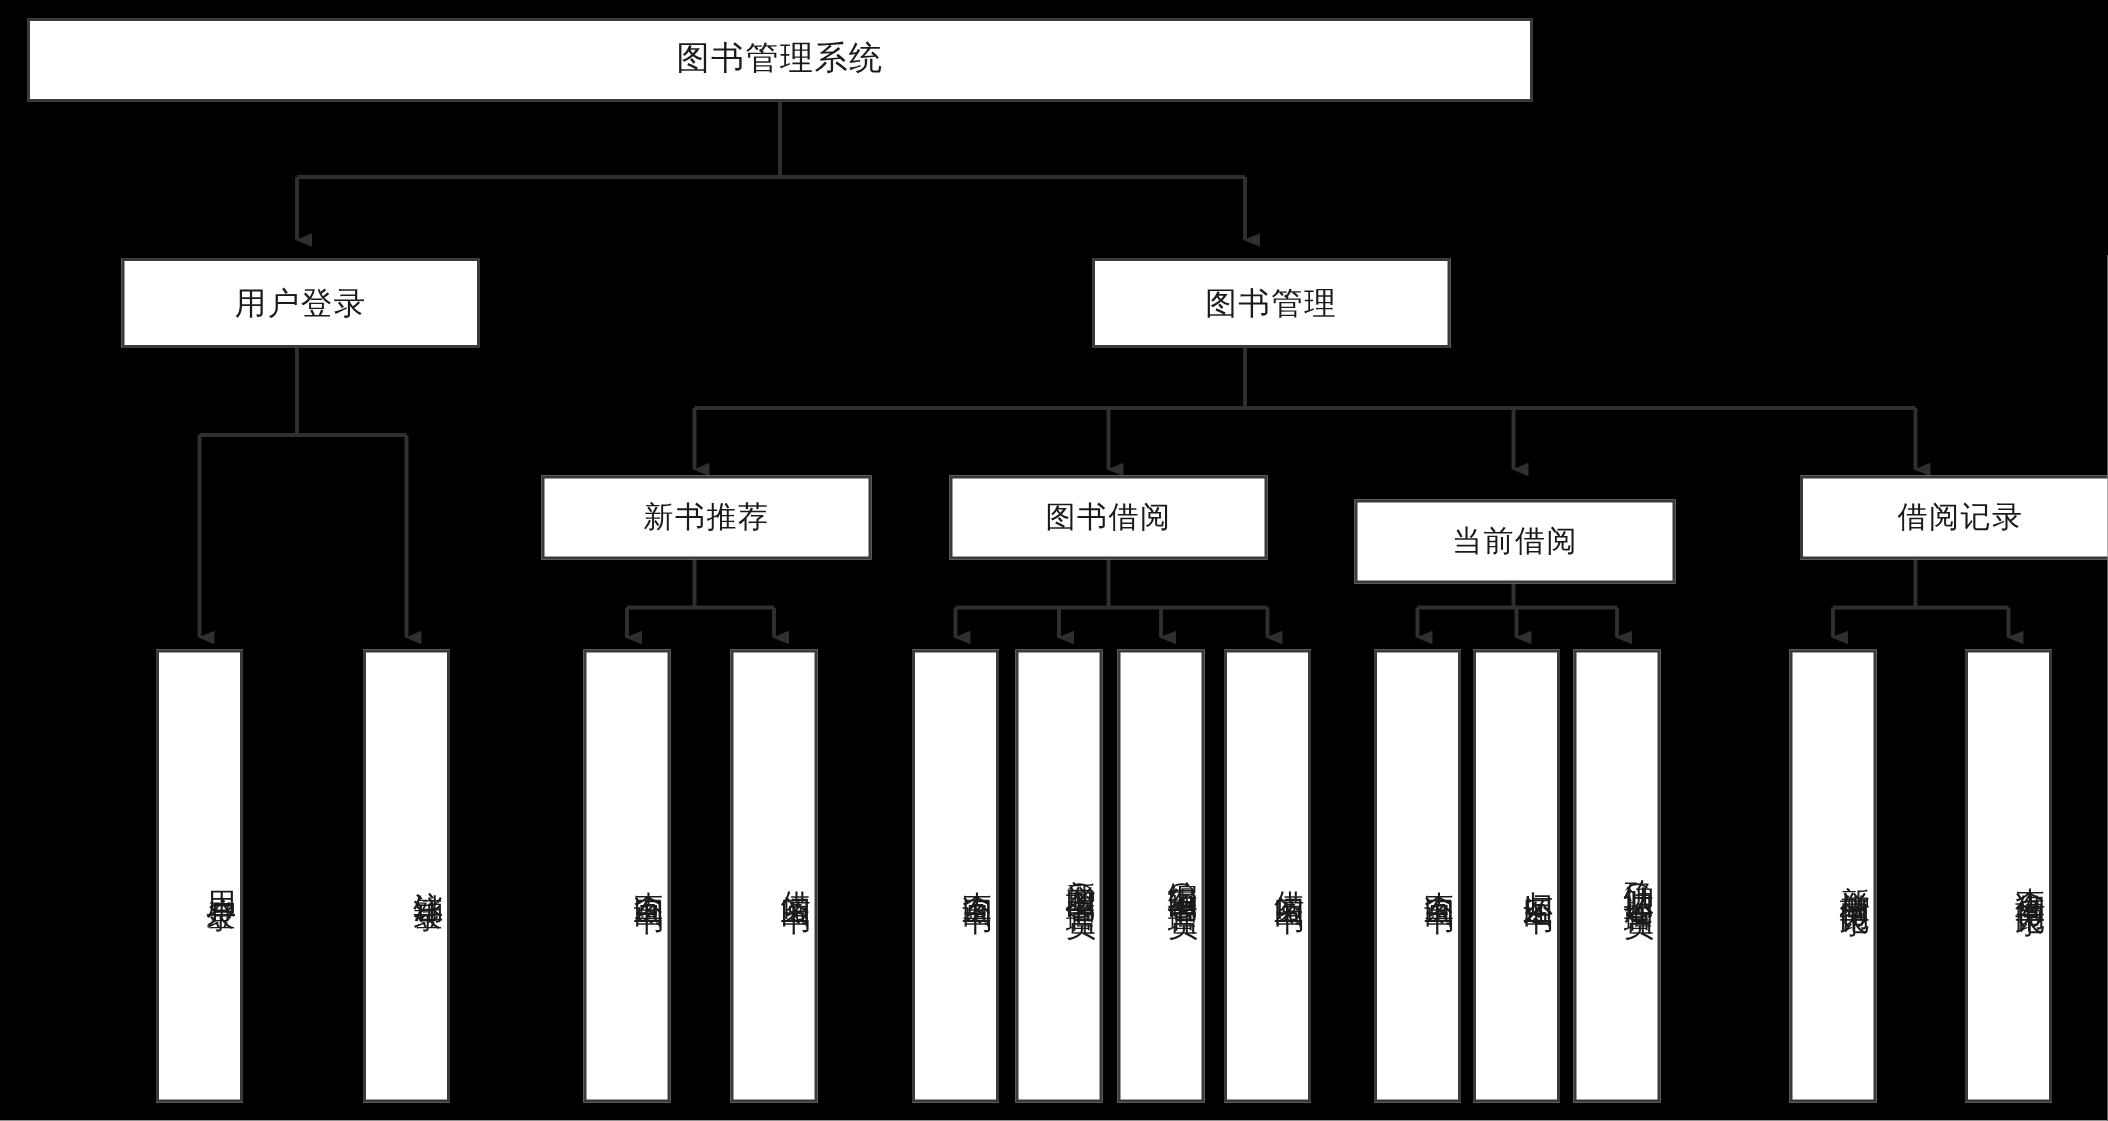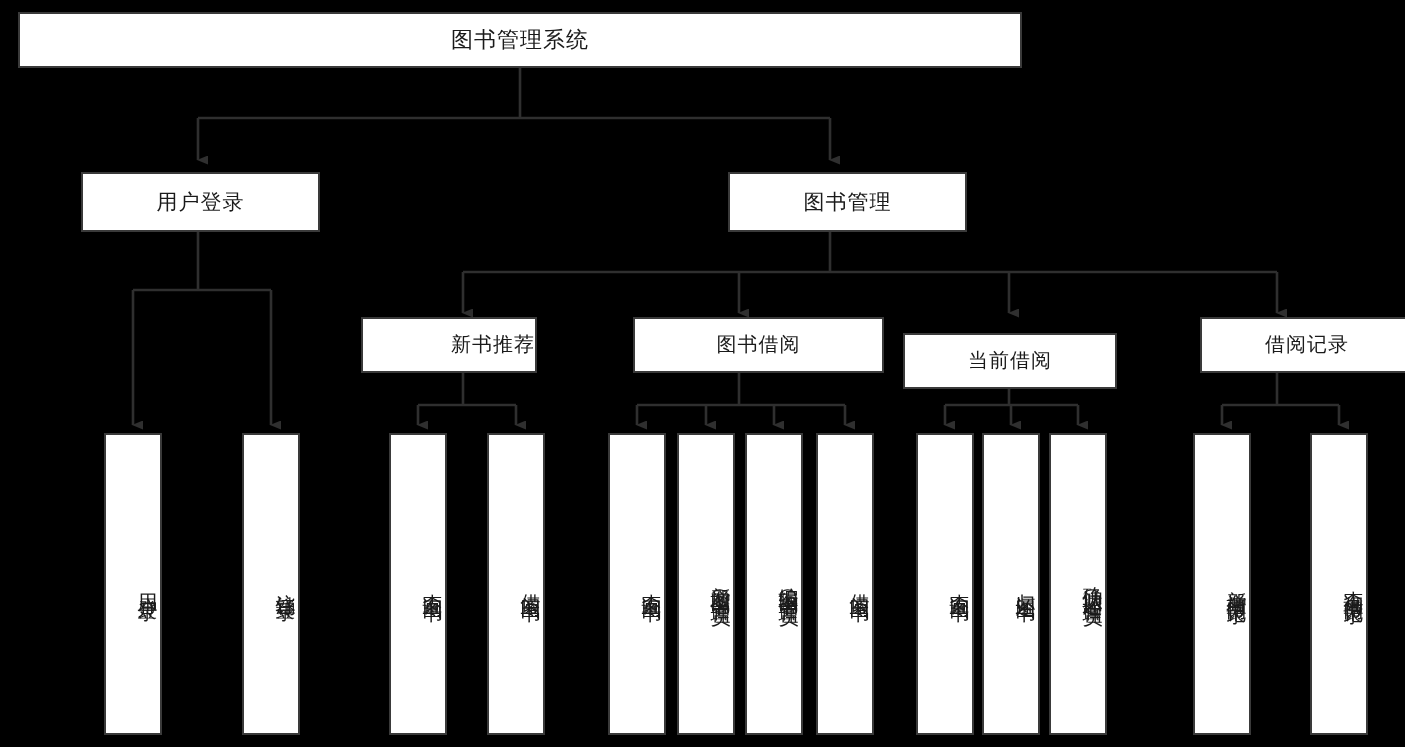--- a/index.html
+++ b/index.html
@@ -123,24 +123,24 @@
     <span class="label">图书管理系统</span>
   </div>
 
   <div class="node level1" style="left:81px; top:172px; width:239px; height:60px;">
     <span class="label">用户登录</span>
   </div>
   <div class="node level1" style="left:711px; top:172px; width:239px; height:60px;margin-left:17px;">
     <span class="label">图书管理</span>
   </div>
 
-  <div class="node level2" style="left:361px; top:317px; width:176px; height:56px;justify-content:flex-end;">
+  <div class="node level2" style="left:361px; top:317px; width:220px; height:56px;">
     <span class="label">新书推荐</span>
   </div>
-  <div class="node level2" style="left:633px; top:317px; width:251px; height:56px;">
+  <div class="node level2" style="left:633px; top:317px; width:212px; height:56px;">
     <span class="label">图书借阅</span>
   </div>
   <div class="node level2" style="left:903px; top:333px; width:214px; height:56px;">
     <span class="label">当前借阅</span>
   </div>
   <div class="node level2" style="left:1171px; top:317px; width:214px; height:56px;margin-left:29px;">
     <span class="label">借阅记录</span>
   </div>
 
   <div class="node leaf" style="left:104px; top:433px; width:58px; height:302px;">

